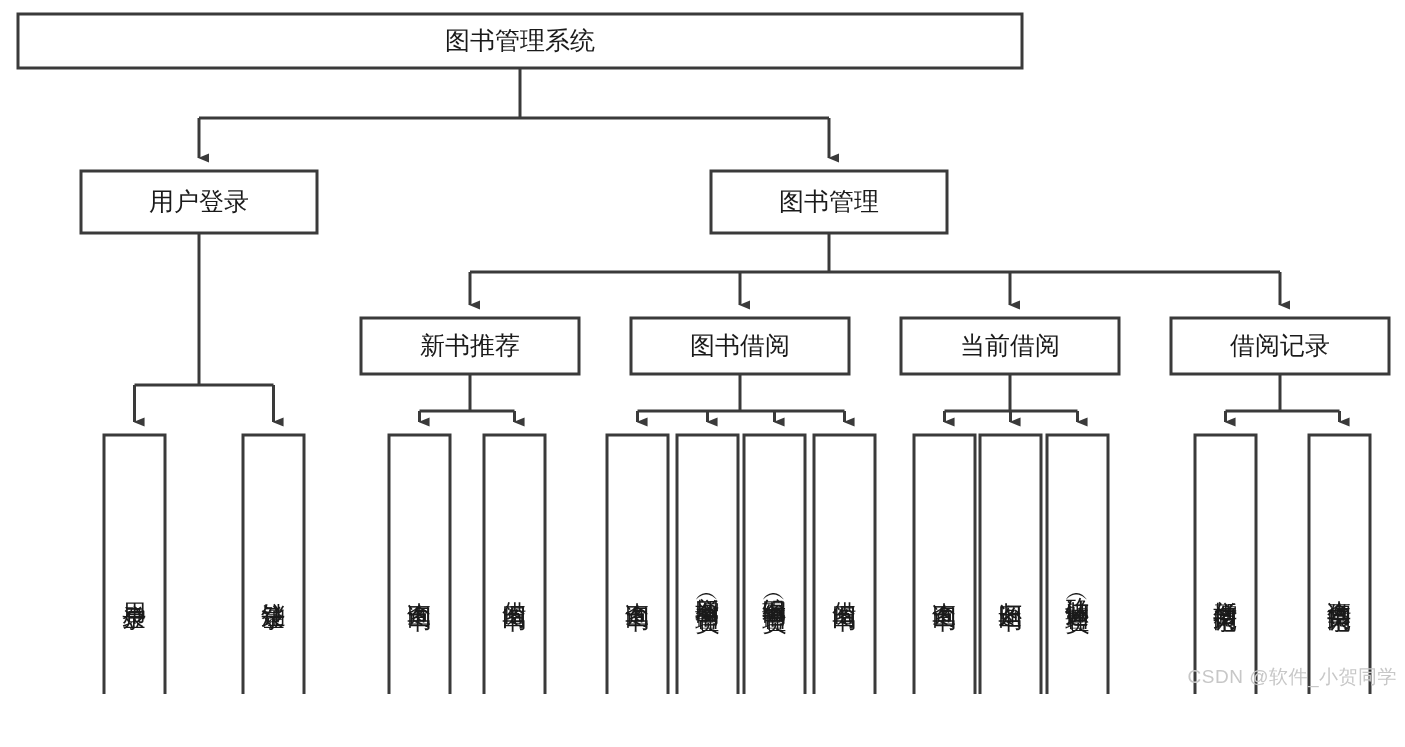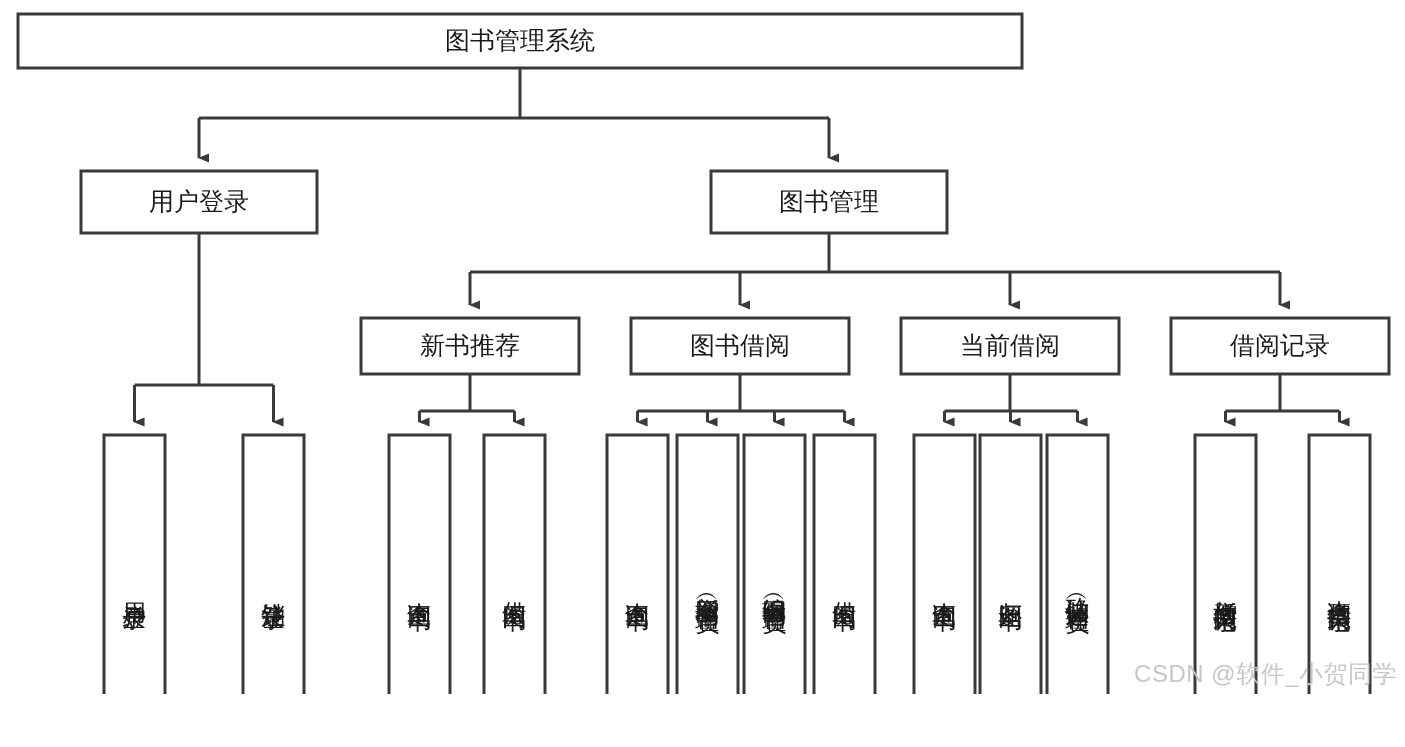--- a/index.html
+++ b/index.html
@@ -57,21 +57,21 @@
     display: flex;
     align-items: flex-start;
     justify-content: center;
     pointer-events: none;
   }
   .watermark {
     position: absolute;
     right: 8px;
     bottom: 4px;
     font-family: "Liberation Sans", "DejaVu Sans", sans-serif;
-    font-size: 24px;
+    font-size: 19px;
     color: #c7c7c7;
     letter-spacing: 0.5px;
     white-space: nowrap;
   }
 </style>
 </head>
 <body>
 
 <div id="page">
 

